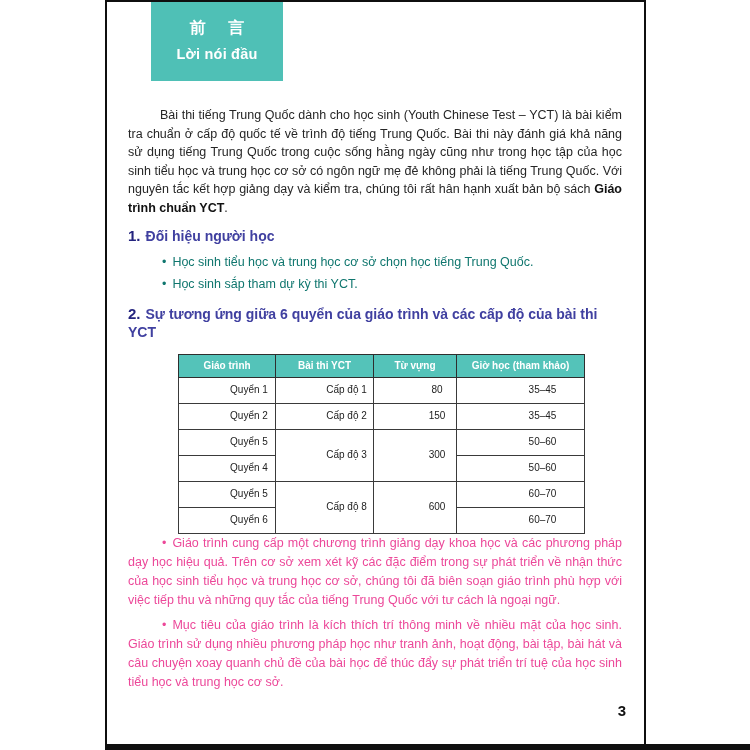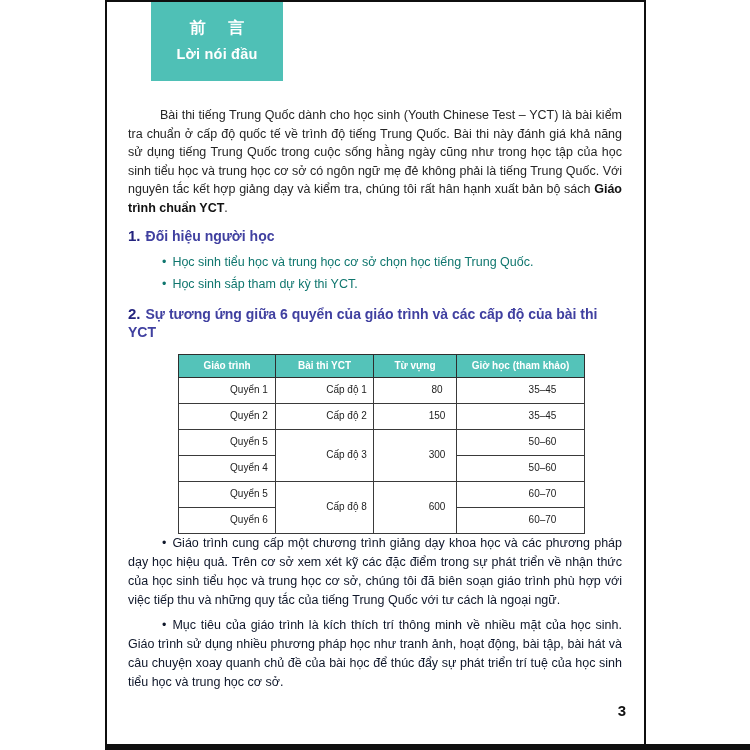--- a/index.html
+++ b/index.html
@@ -59,21 +59,21 @@
   }
   .levels-table th {
     background:#54c3b9; color:#ffffff; font-weight:bold; height:22px;
     border:1px solid #2e2e2e;
   }
   .levels-table td { height:25px;padding-left:48px; }
   .col-book { width:88px; } .col-level { width:89px; }
   .col-vocab { width:74px; } .col-hours { width:119px; }
   .sec3-heading { margin-top:18px; margin-bottom:6px; }
   .objective-paragraph {
-    text-align:justify; margin:0 0 6px 0; line-height:19px; color:#0f172a;
+    text-align:justify; margin:0 0 6px 0; line-height:19px; color:#ec4899;
     text-indent:34px;
   }
   .objective-paragraph .bullet { margin-right:6px; }
   .page-number {
     position:absolute; left:607px; top:702px; width:30px; text-align:center;
     font-size:15px; font-weight:bold; color:#111;
   }
 </style>
 </head>
 <body>

